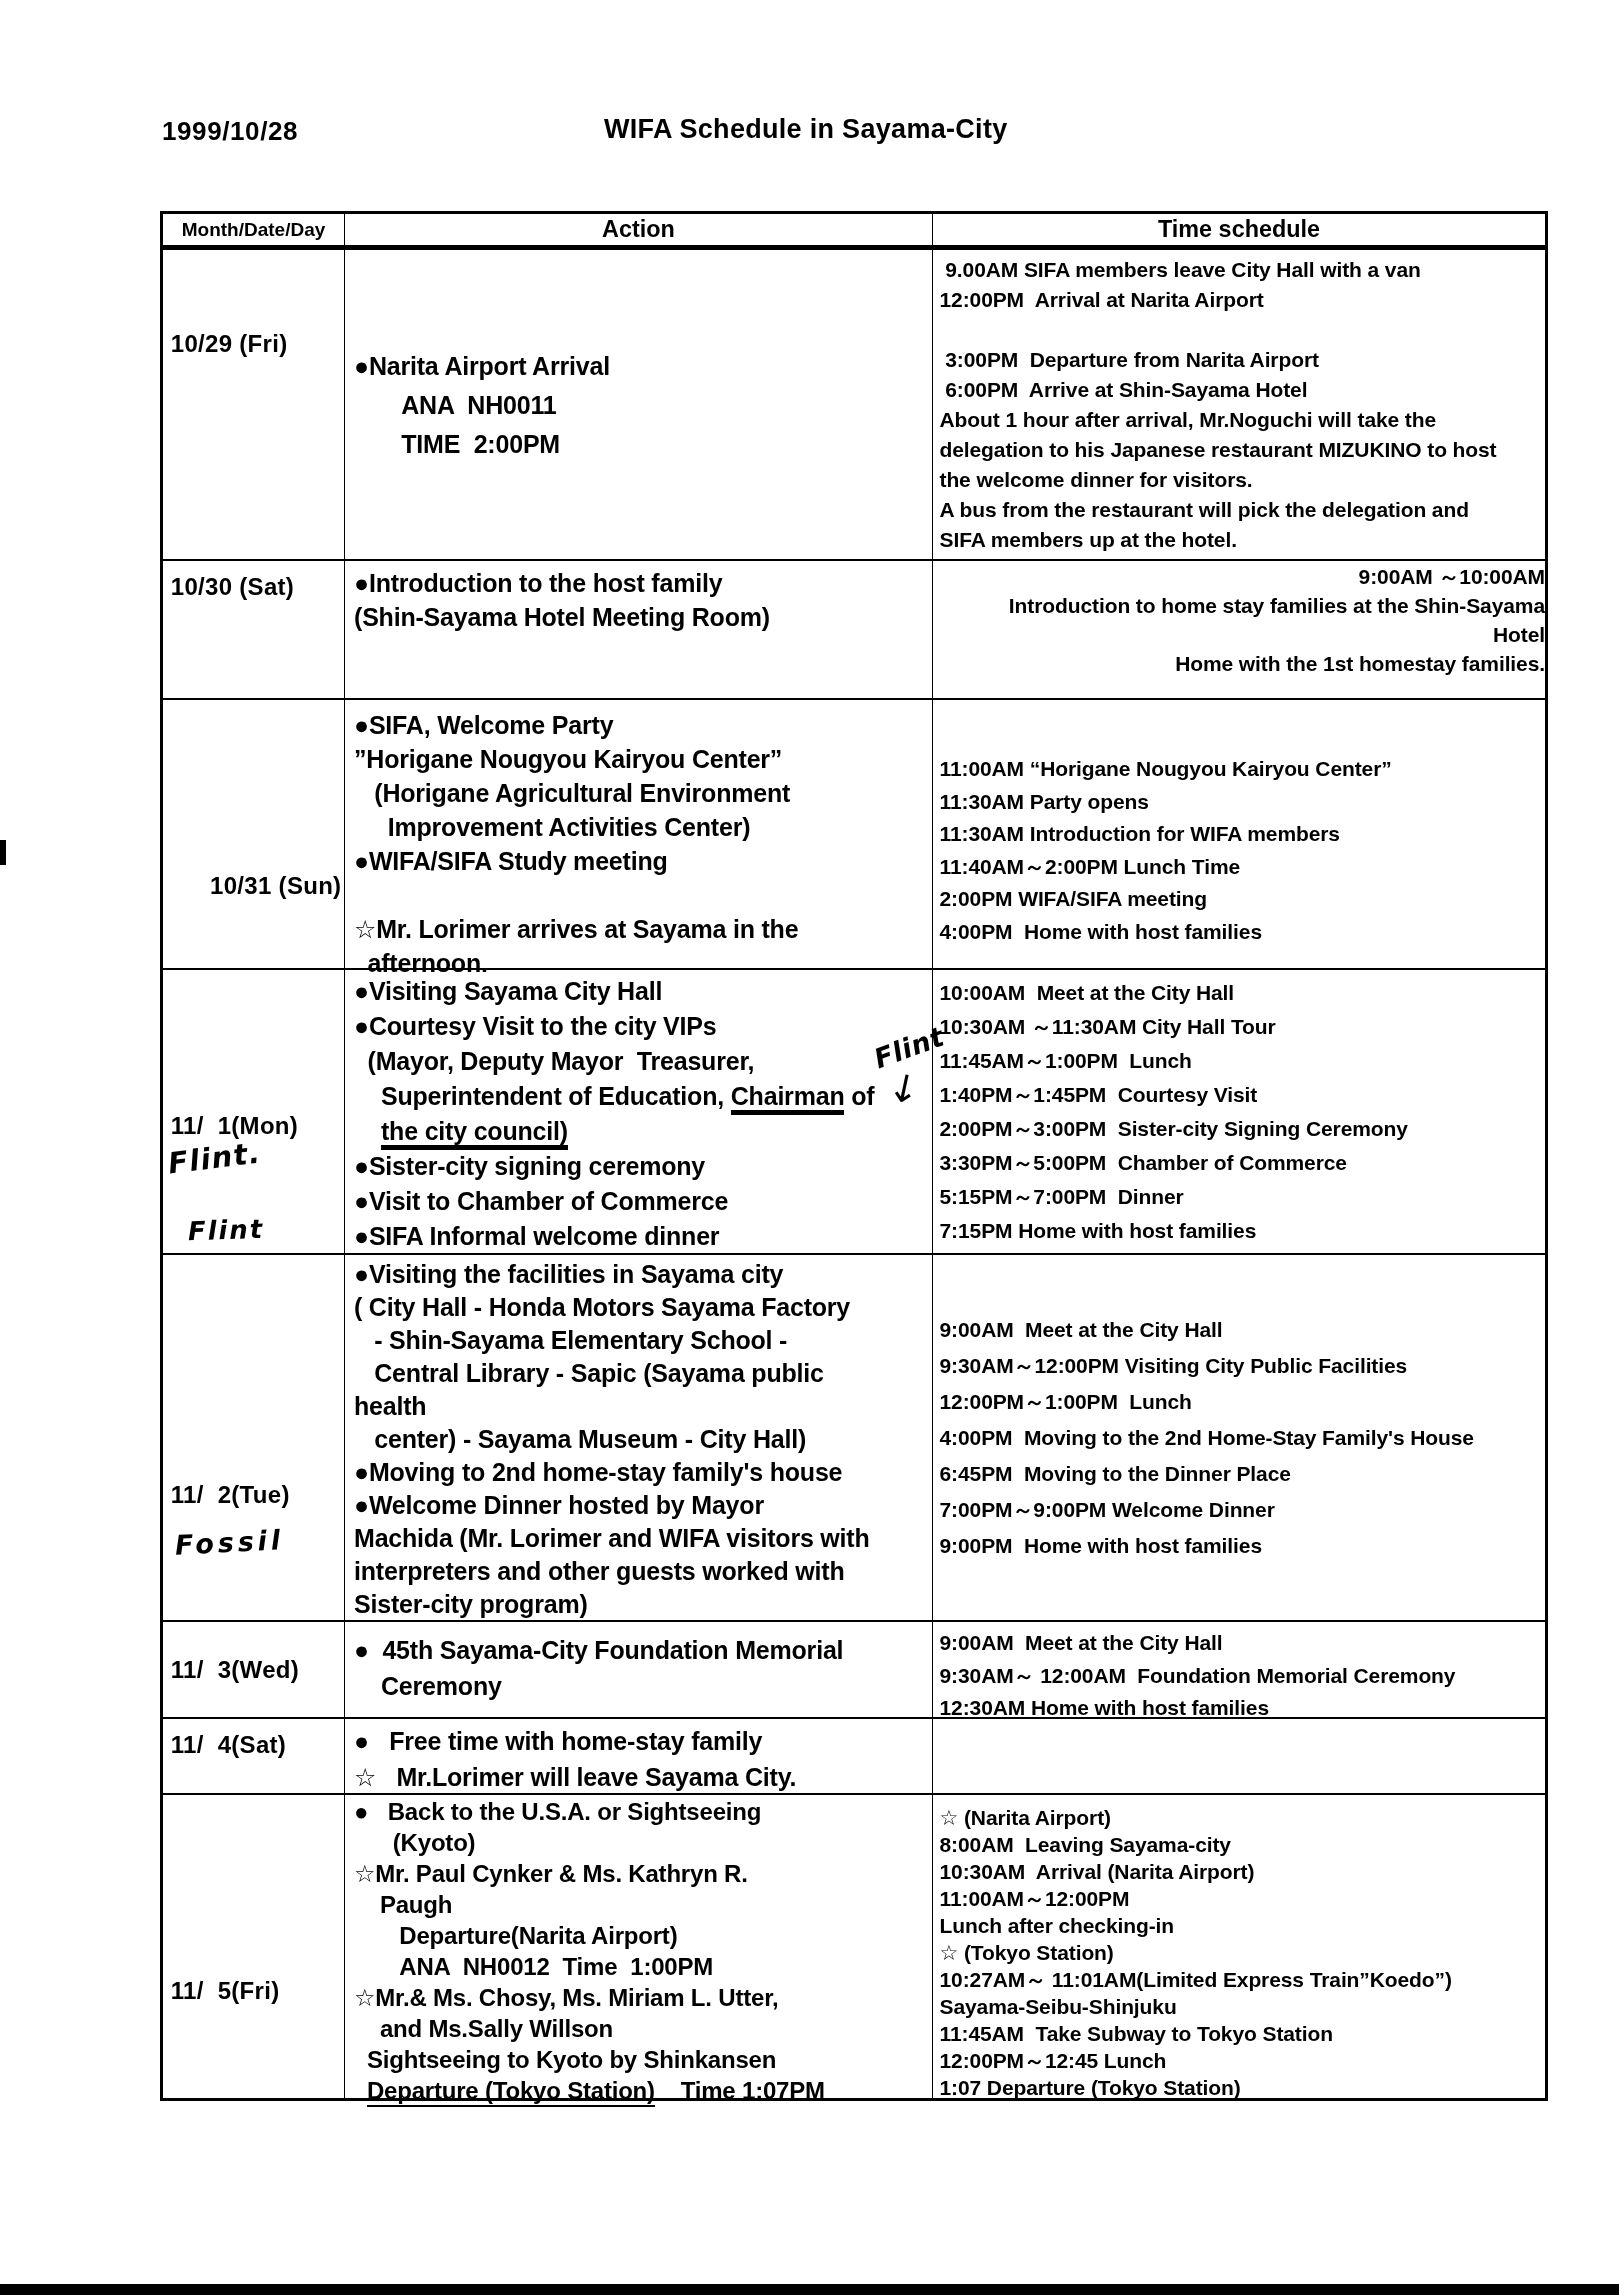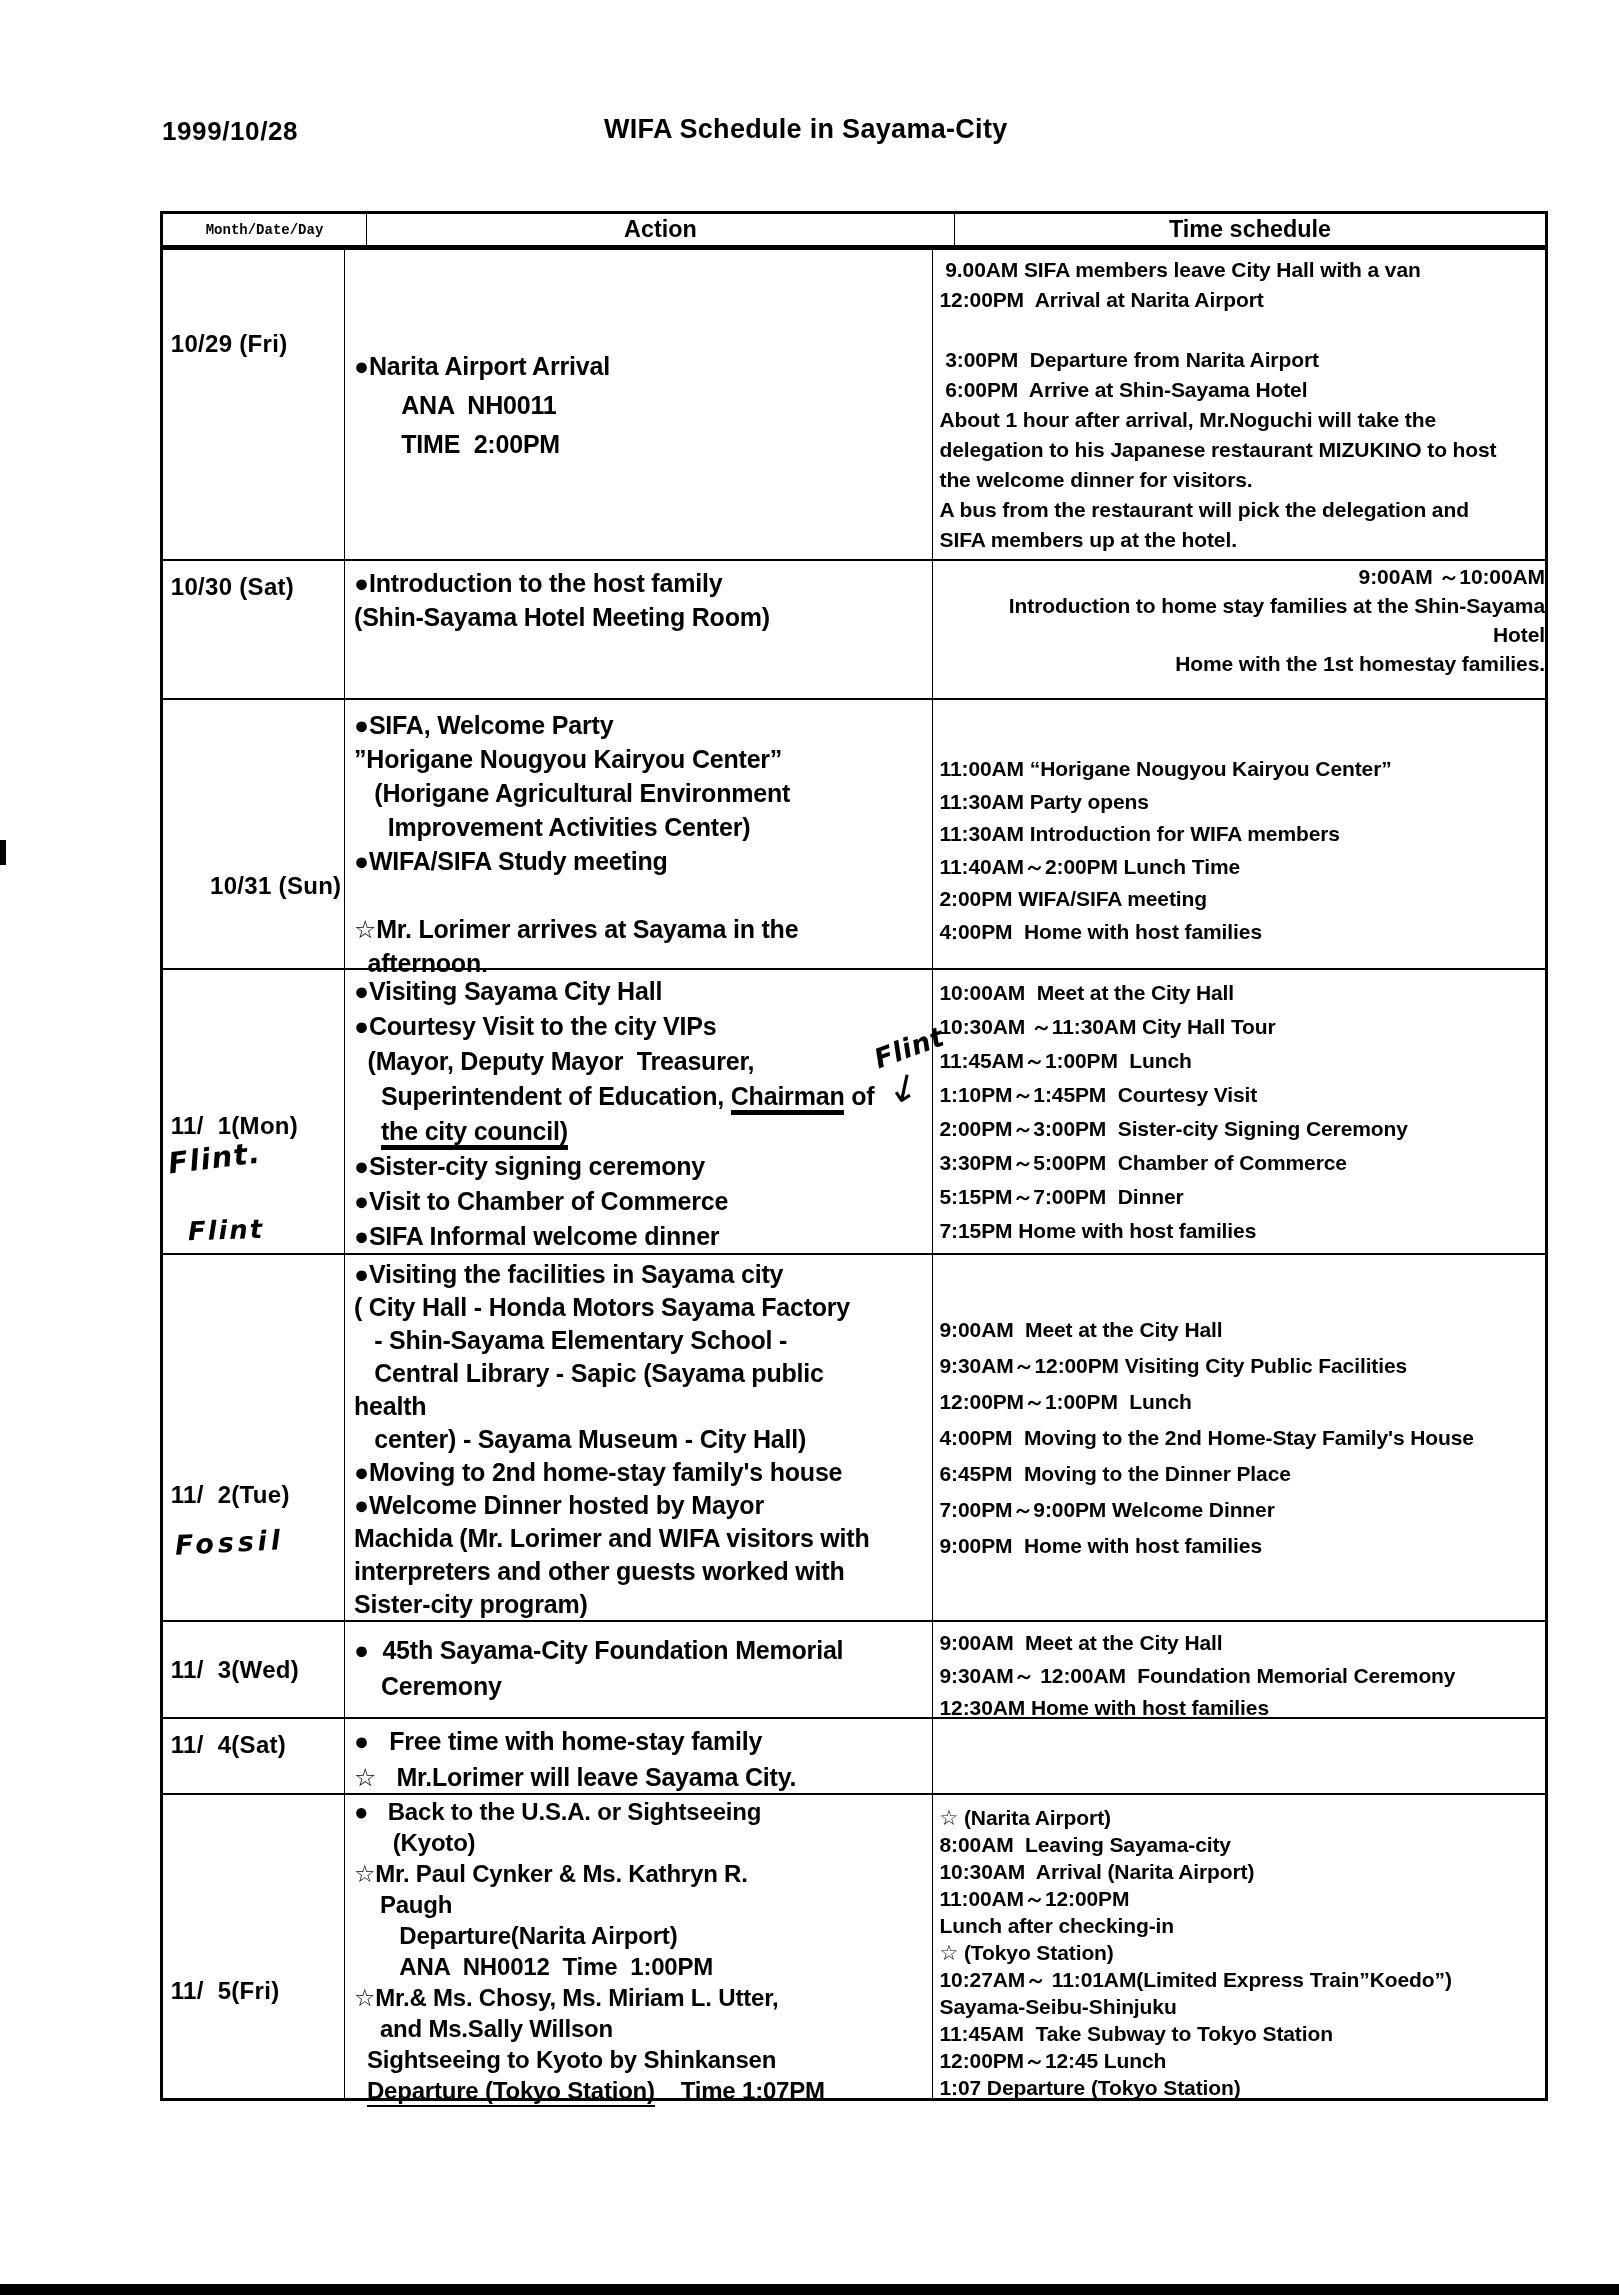--- a/index.html
+++ b/index.html
@@ -28,21 +28,21 @@
     position:absolute; left:160px; top:211px;
     width:1388px;
     border:3.9px solid #000;
     background:#fff;
   }
   .thead { display:flex; height:34px; border-bottom:3.9px solid #000; }
   .thead .hc {
     display:flex; align-items:center; justify-content:center;
     font-weight:700;
   }
-  .hc-date { width:204px; border-right:1.9px solid #000; font-size:14px;font-family:Liberation Mono, monospace; }
+  .hc-date { width:182px; border-right:1.9px solid #000; font-size:19px; }
   .hc-action { width:588px; border-right:1.9px solid #000; font-size:23.4px; }
   .hc-time { flex:1; font-size:23.4px; }
 
   .trow { display:flex; border-top:2.6px solid #000; position:relative; }
   .cell { position:relative; height:100%; }
   .c-date { width:182px; border-right:1.9px solid #000; }
   .c-action { width:588px; border-right:1.9px solid #000; }
   .c-time { flex:1; }
 
   
@@ -217,21 +217,21 @@
               <div class="aline">●SIFA Informal welcome dinner</div>
             </div>
             <div class="hand hand-float">Flint</div>
             <div class="hand hand-arrow">↓</div>
           </div>
           <div class="cell c-time">
             <div class="twrap v-center">
               <div class="tline">10:00AM  Meet at the City Hall</div>
               <div class="tline">10:30AM ～11:30AM City Hall Tour</div>
               <div class="tline">11:45AM～1:00PM  Lunch</div>
-              <div class="tline">1:10PM～1:45PM  Courtesy Visit</div>
+              <div class="tline">1:40PM～1:45PM  Courtesy Visit</div>
               <div class="tline">2:00PM～3:00PM  Sister-city Signing Ceremony</div>
               <div class="tline">3:30PM～5:00PM  Chamber of Commerce</div>
               <div class="tline">5:15PM～7:00PM  Dinner</div>
               <div class="tline">7:15PM Home with host families</div>
             </div>
           </div>
         </div>
         <div class="trow r5" style="height: 367px;">
           <div class="cell c-date">
             <div class="dwrap" style="top: 62%;"><div class="dtext">11/  2(Tue)</div><div class="hand hand-below">Fossil</div></div>

